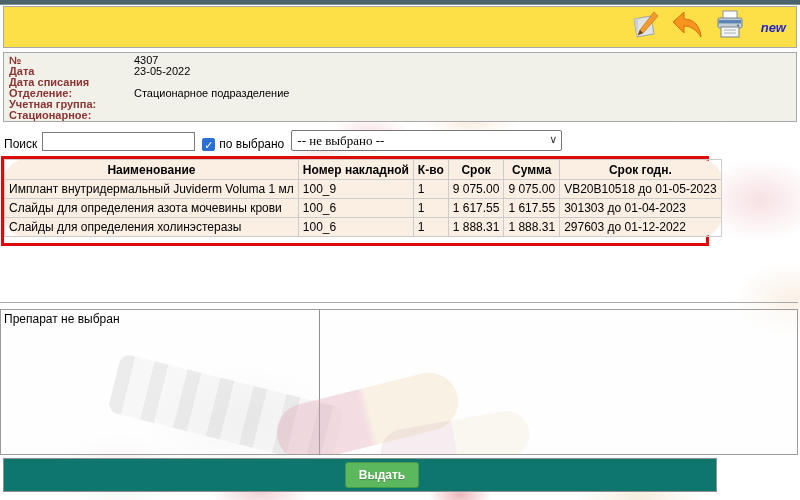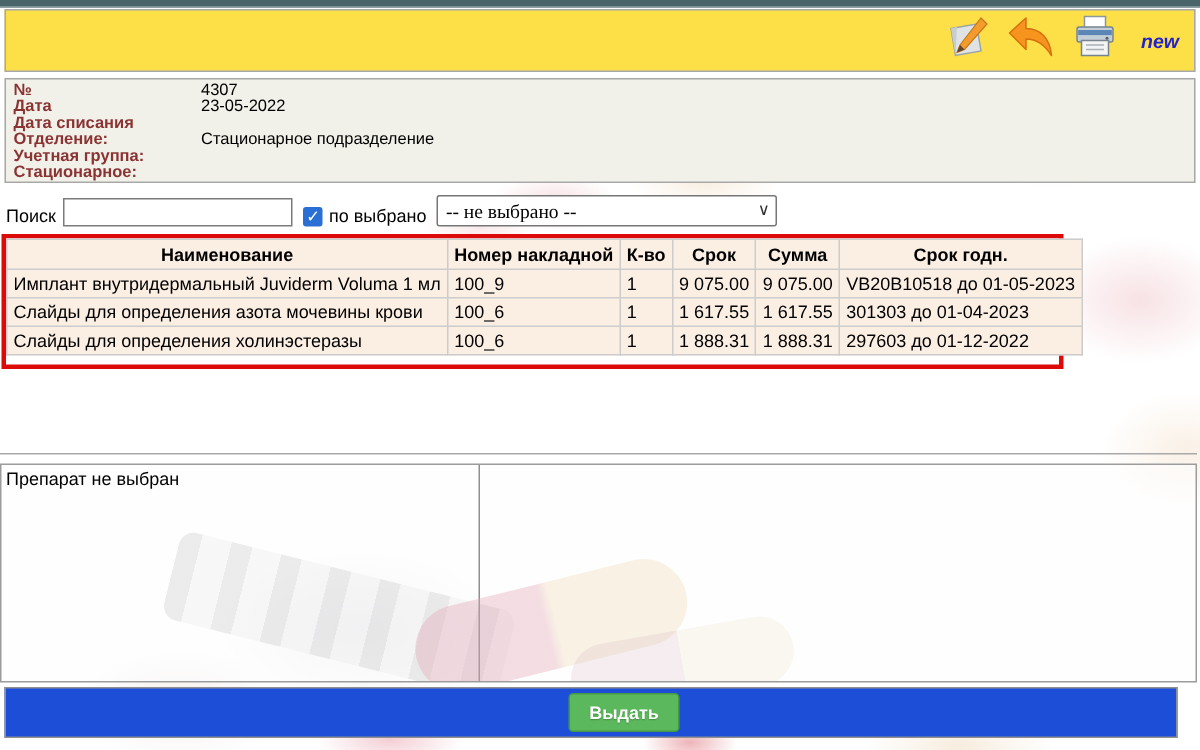--- a/index.html
+++ b/index.html
@@ -62,34 +62,34 @@
     width:153px; height:19px; border:1px solid #7b7b7b; background:#fff;
     font:12px "Liberation Sans",sans-serif; padding:0 3px;
   }
   .checkbox {
     width:13px; height:13px; margin-left:7px; margin-right:4px;
     background:#2a6fd4; border:1px solid #2a6fd4; border-radius:2px;
     color:#fff; font-size:11px; line-height:12px; text-align:center; cursor:pointer;
   }
   .group-select-wrap { position:relative; margin-left:7px; }
   .group-select {
-    width:227px; height:21px; border:1px solid #767676; background:#fff;
+    width:271px; height:21px; border:1px solid #767676; background:#fff;
     font:13px "Liberation Serif","DejaVu Serif",serif; padding:0 18px 0 5px;
     appearance:none; -webkit-appearance:none; border-radius:2px; cursor:pointer;
   }
   .select-chevron {
     position:absolute; right:5px; top:3px; font-size:11px; color:#333; pointer-events:none;
   }
 
   
   .red-box {
     left:1px; top:156px; width:708px; height:90px;
     border:3px solid #dd0a0a; background:#fff;
   }
-  table.items { border-collapse:collapse; font-size:12px; background:#fbeee3; margin:0; }
+  table.items { border-collapse:collapse; font-size:12px; background:#fbeee3; margin:0;border-radius:22px; }
   table.items th, table.items td {
     border:1px solid #ccc; padding:2px 4px; height:18px; white-space:nowrap; overflow:hidden;
   }
   table.items th { font-weight:bold; text-align:center; height:20px; }
   td.num { text-align:right; }
   tr.item-row { cursor:pointer; }
 
   
   .sep-line { left:0; top:302px; width:798px; height:0; border-top:1px solid #a9a9a9; }
   .detail-panel {
@@ -110,22 +110,22 @@
     background:linear-gradient(90deg,#d9b9c2 0 50%,#efe3c8 50% 100%);
   }
   .syringe {
     position:absolute; left:110px; top:70px; width:230px; height:60px;
     border-radius:10px; transform:rotate(14deg); opacity:.14;
     background:repeating-linear-gradient(90deg,#7a7a80 0 14px,#cfcfd4 14px 34px);
   }
 
   
   .footer-bar {
-    left:3px; top:458px; width:782px; height:34px;
-    background:#1d4ed8; border:1px solid #8f8f8f;
+    left:3px; top:458px; width:714px; height:34px;
+    background:#0f766e; border:1px solid #8f8f8f;
     display:flex; align-items:center; justify-content:center;
   }
   .issue-btn {
     background:#5cb85c; border:1px solid #459a45; border-radius:3px;
     color:#fff; font:bold 12px "Liberation Sans",sans-serif;
     padding:5px 13px; cursor:pointer; margin-left:44px;
     text-shadow:0 1px 1px rgba(0,0,0,.25);
   }
 </style>
 </head>

